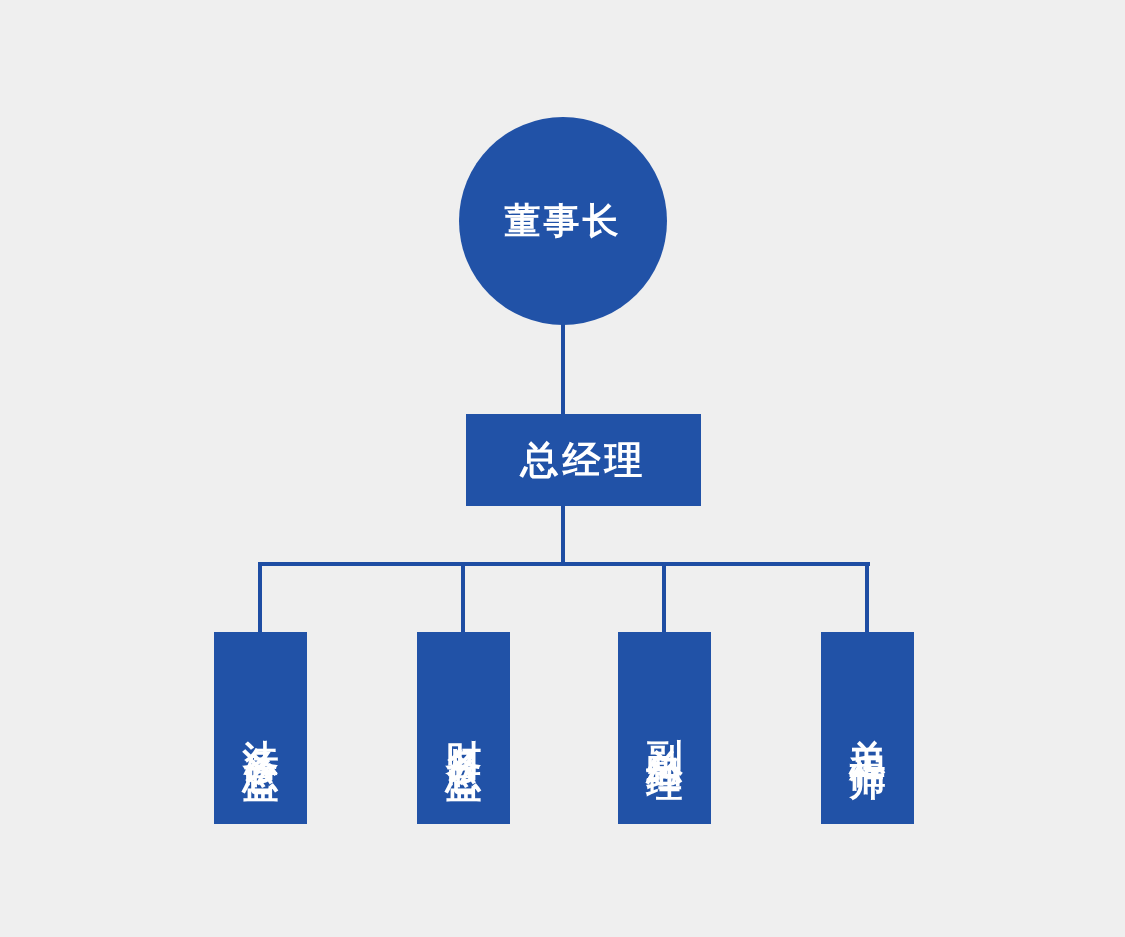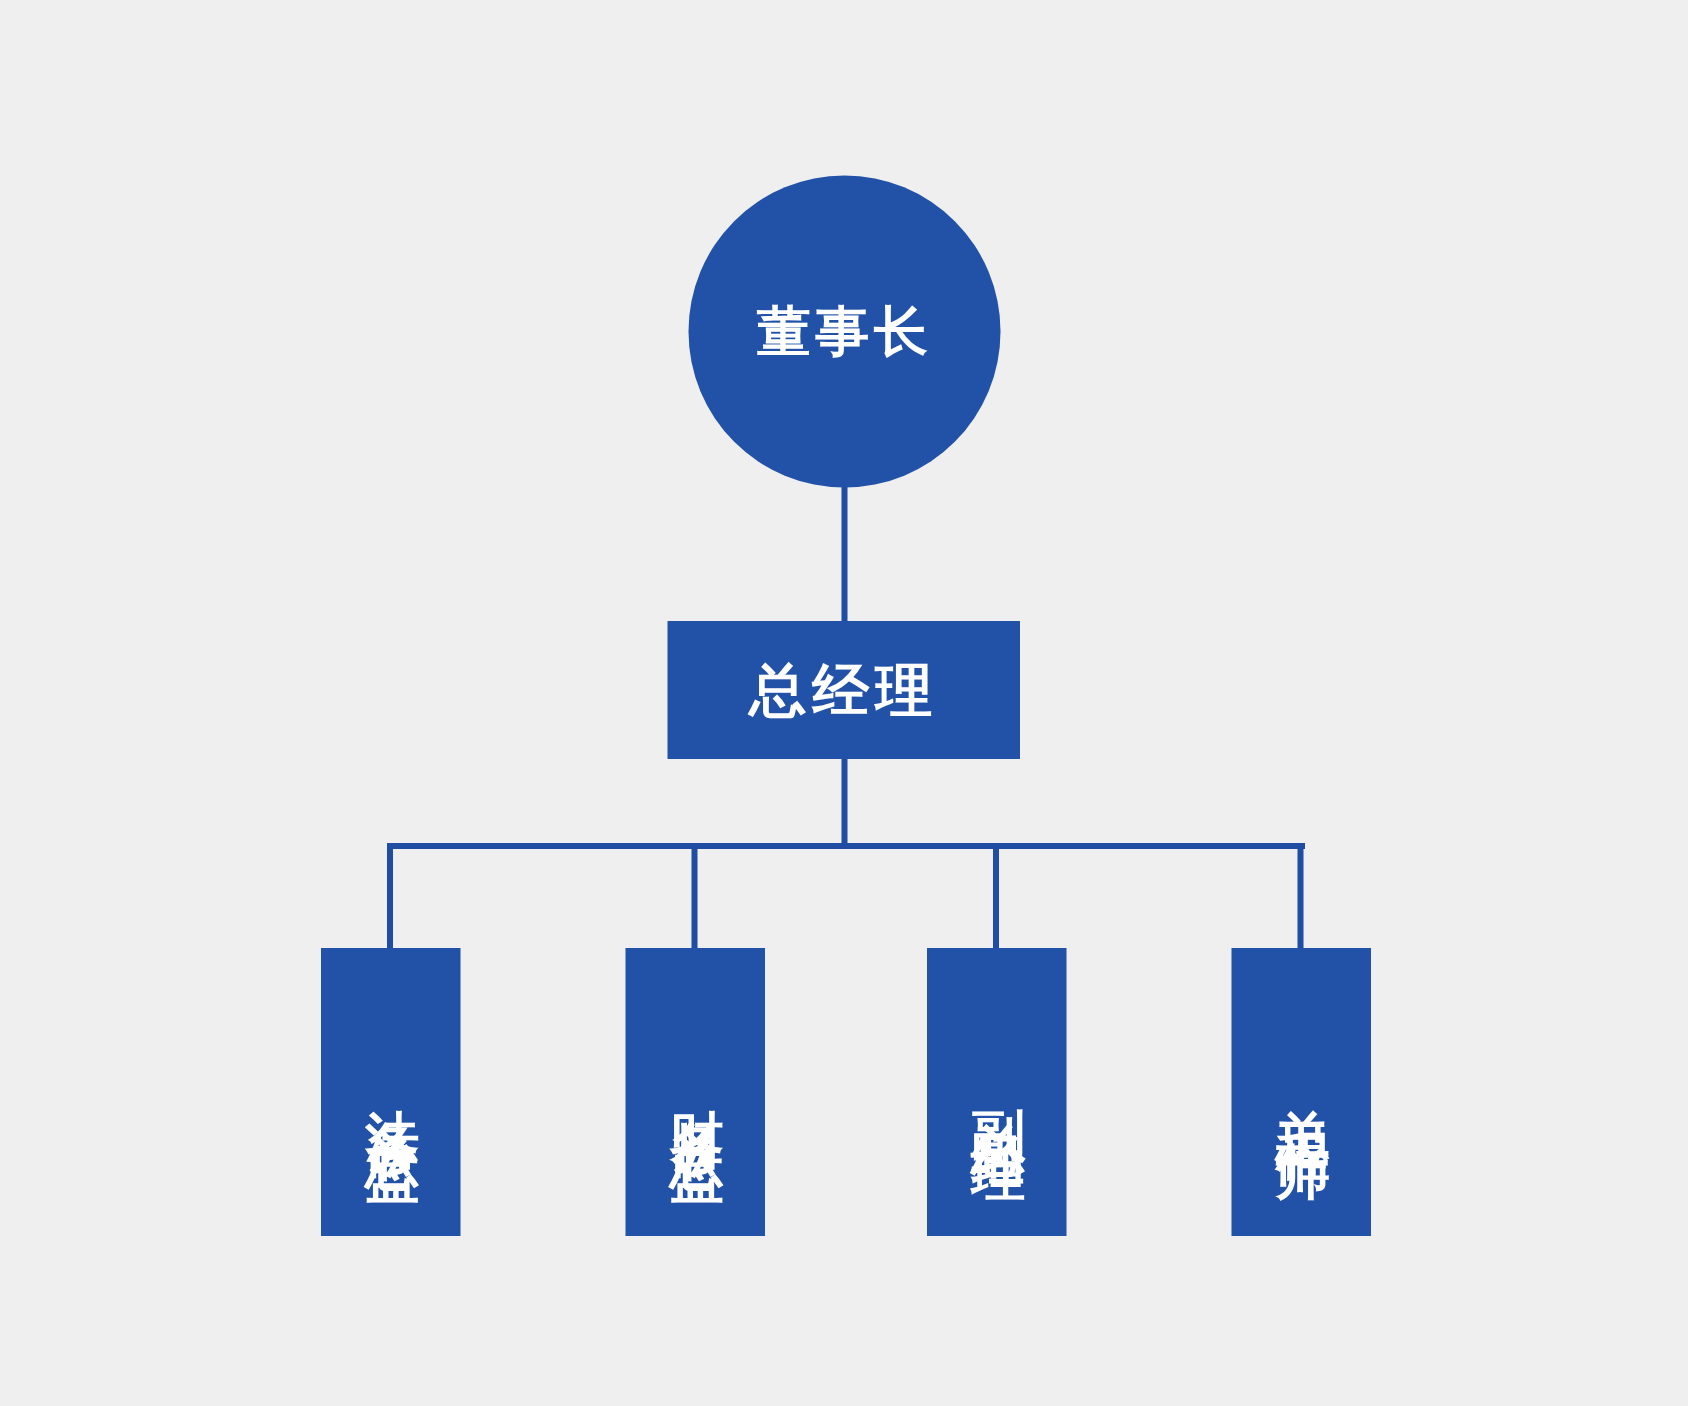--- a/index.html
+++ b/index.html
@@ -34,21 +34,21 @@
     z-index: 2;
   }
   .node-circle {
     left: 459px; top: 117px;
     width: 208px; height: 208px;
     border-radius: 50%;
     font-size: 36px;
     letter-spacing: 3px;
   }
   .node-gm {
-    left: 445px; top: 414px;
+    left: 466px; top: 414px;
     width: 235px; height: 92px;
     font-size: 38px;
     letter-spacing: 4px;
   }
   .node-dept {
     top: 632px;
     width: 93px; height: 192px;
     font-size: 36px;
   }
   .node-dept .vlabel {

